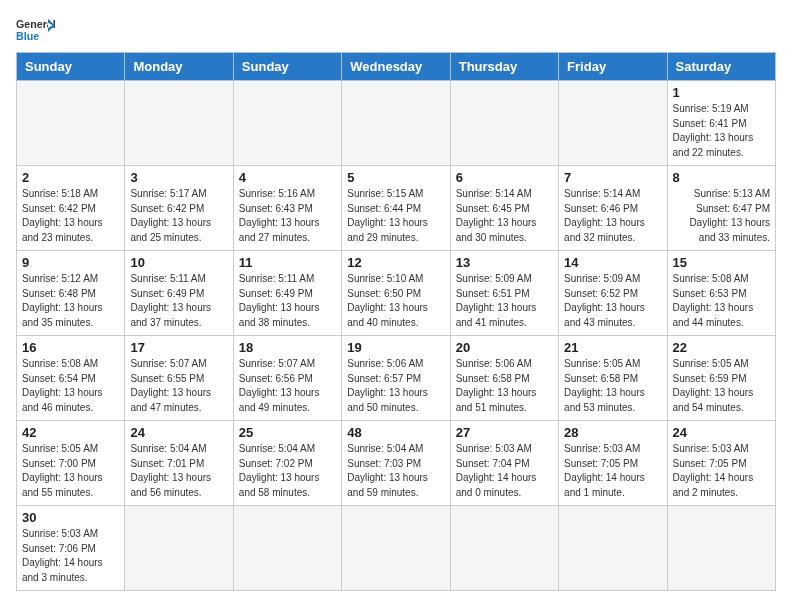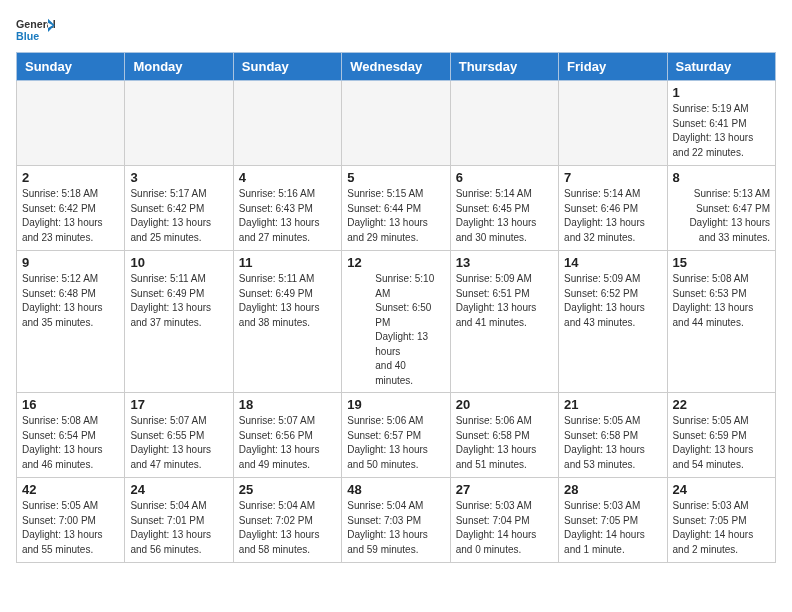--- a/index.html
+++ b/index.html
@@ -196,21 +196,21 @@
         </td>
         <td>
           <span class="day-number">11</span>
           <div class="day-info" style="white-space: pre-line;">Sunrise: 5:11 AM
 Sunset: 6:49 PM
 Daylight: 13 hours
 and 38 minutes.</div>
         </td>
         <td>
           <span class="day-number">12</span>
-          <div class="day-info" style="white-space: pre-line; margin-left: 28px;">Sunrise: 5:10 AM
+          <div class="day-info" style="white-space: pre-line;">Sunrise: 5:10 AM
 Sunset: 6:50 PM
 Daylight: 13 hours
 and 40 minutes.</div>
         </td>
         <td>
           <span class="day-number">13</span>
           <div class="day-info" style="white-space: pre-line;">Sunrise: 5:09 AM
 Sunset: 6:51 PM
 Daylight: 13 hours
 and 41 minutes.</div>
@@ -325,14 +325,29 @@
 and 1 minute.</div>
         </td>
         <td>
           <span class="day-number">24</span>
           <div class="day-info" style="white-space: pre-line;">Sunrise: 5:03 AM
 Sunset: 7:05 PM
 Daylight: 14 hours
 and 2 minutes.</div>
         </td>
       </tr>
+      <tr class="week-row">
+        <td>
+          <span class="day-number">30</span>
+          <div class="day-info" style="white-space: pre-line;">Sunrise: 5:03 AM
+Sunset: 7:06 PM
+Daylight: 14 hours
+and 3 minutes.</div>
+        </td>
+        <td class="empty"></td>
+        <td class="empty"></td>
+        <td class="empty"></td>
+        <td class="empty"></td>
+        <td class="empty"></td>
+        <td class="empty"></td>
+      </tr>
     </tbody>
 </table>
 
 </body></html>

